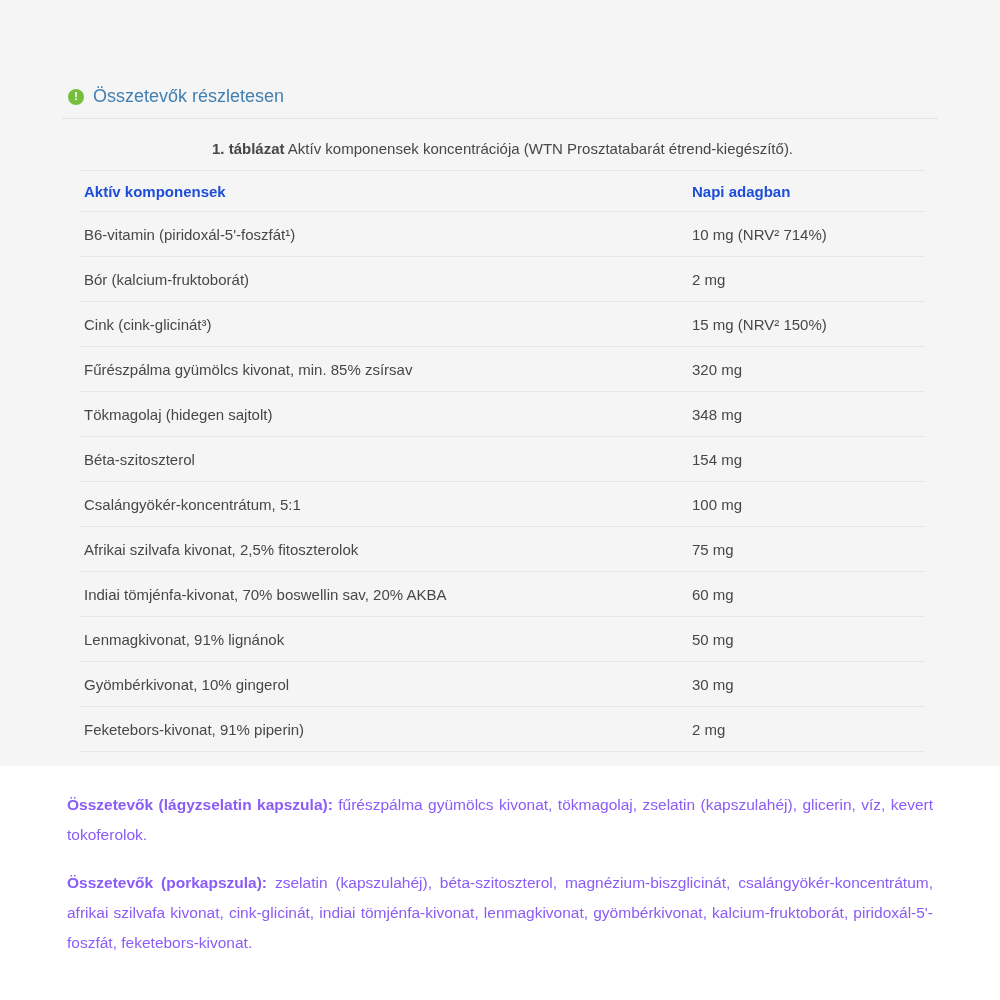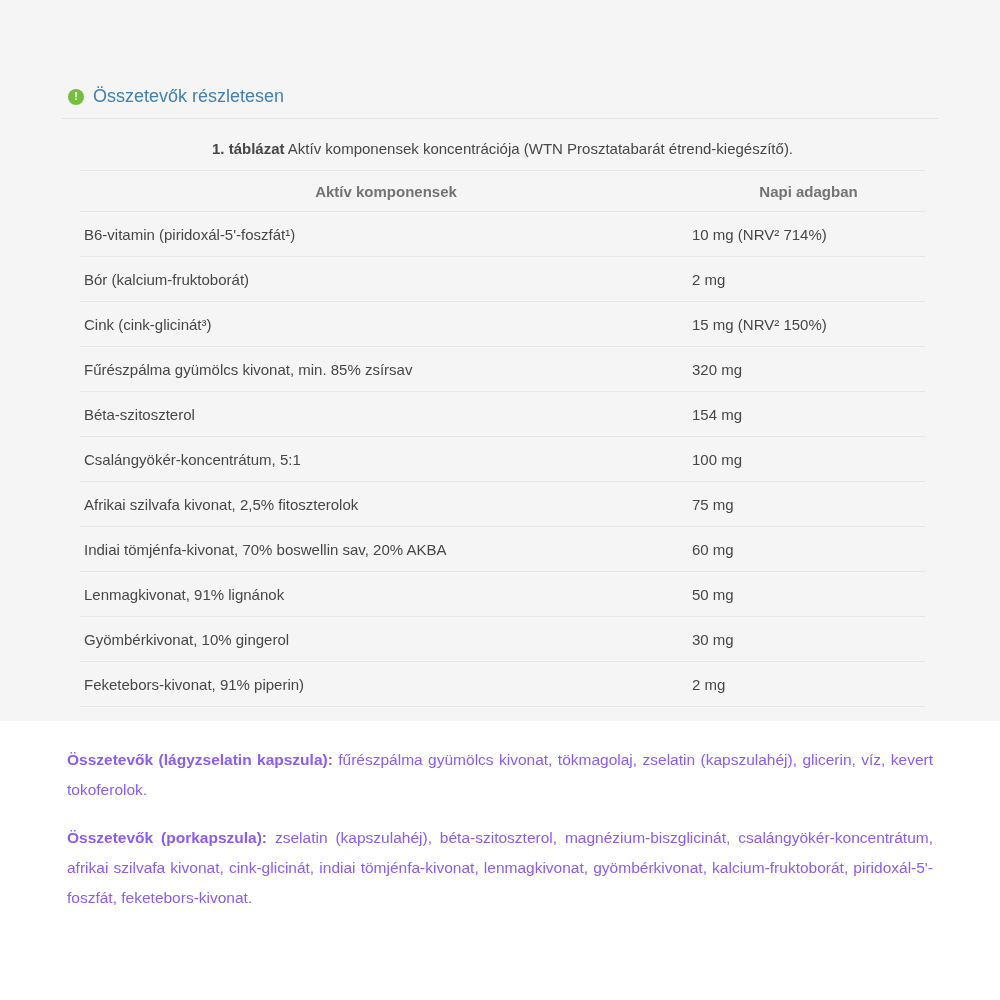--- a/index.html
+++ b/index.html
@@ -62,23 +62,23 @@
     color: #474747;
   }
   table.ingredients thead tr {
     border-top: 1px solid #e6e6e8;
     border-bottom: 1px solid #e6e6e8;
   }
   table.ingredients tbody tr {
     border-bottom: 1px solid #e6e6e8;
   }
   table.ingredients th {
-    text-align: center;
+    text-align: left;
     font-weight: bold;
-    color: #737373;
+    color: #1d4ed8;
     padding: 12px 0 11px 4px;
   }
   table.ingredients th:first-child { width: 608px; }
   table.ingredients td {
     padding: 14px 0 13px 4px;
     vertical-align: middle;
   }
 
   
   .white-section {
@@ -130,20 +130,24 @@
   <tr>
     <td>Cink (cink-glicinát³)</td>
     <td>15 mg (NRV² 150%)</td>
   </tr>
 
   <tr>
     <td>Fűrészpálma gyümölcs kivonat, min. 85% zsírsav</td>
     <td>320 mg</td>
   </tr>
 
+  <tr>
+    <td>Tökmagolaj (hidegen sajtolt)</td>
+    <td>348 mg</td>
+  </tr>
 
   <tr>
     <td>Béta-szitoszterol</td>
     <td>154 mg</td>
   </tr>
 
   <tr>
     <td>Csalángyökér-koncentrátum, 5:1</td>
     <td>100 mg</td>
   </tr>

